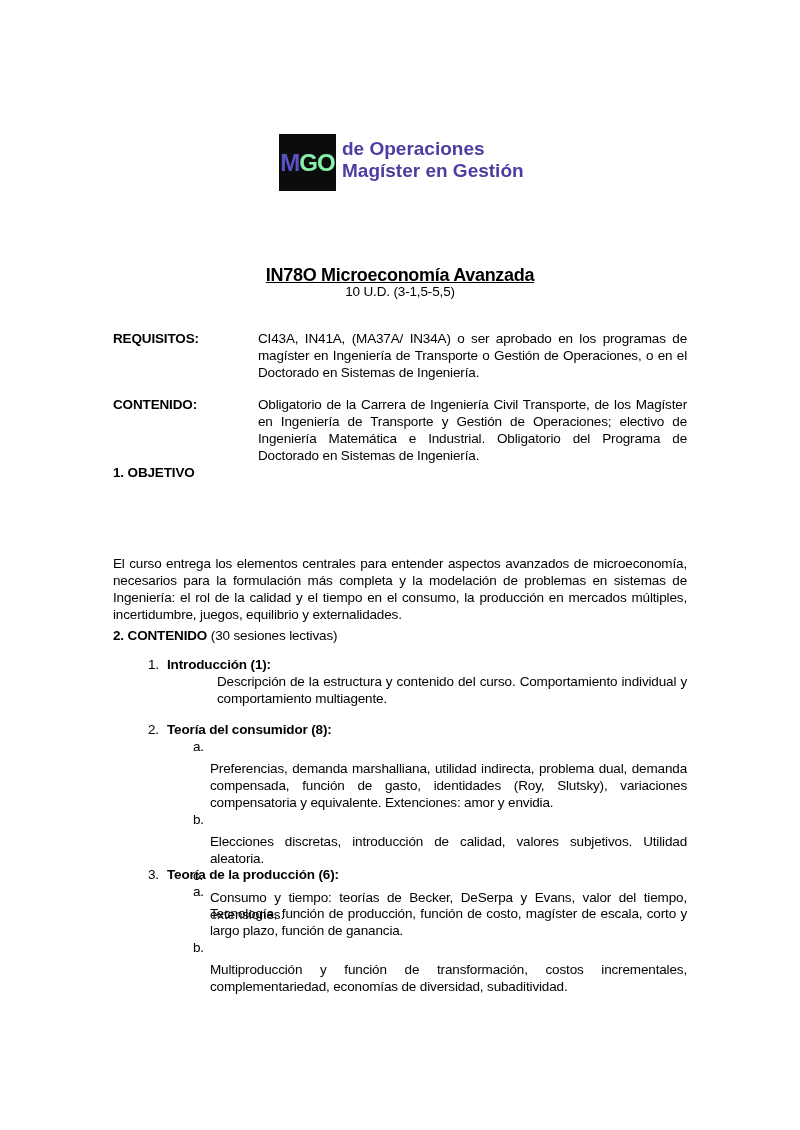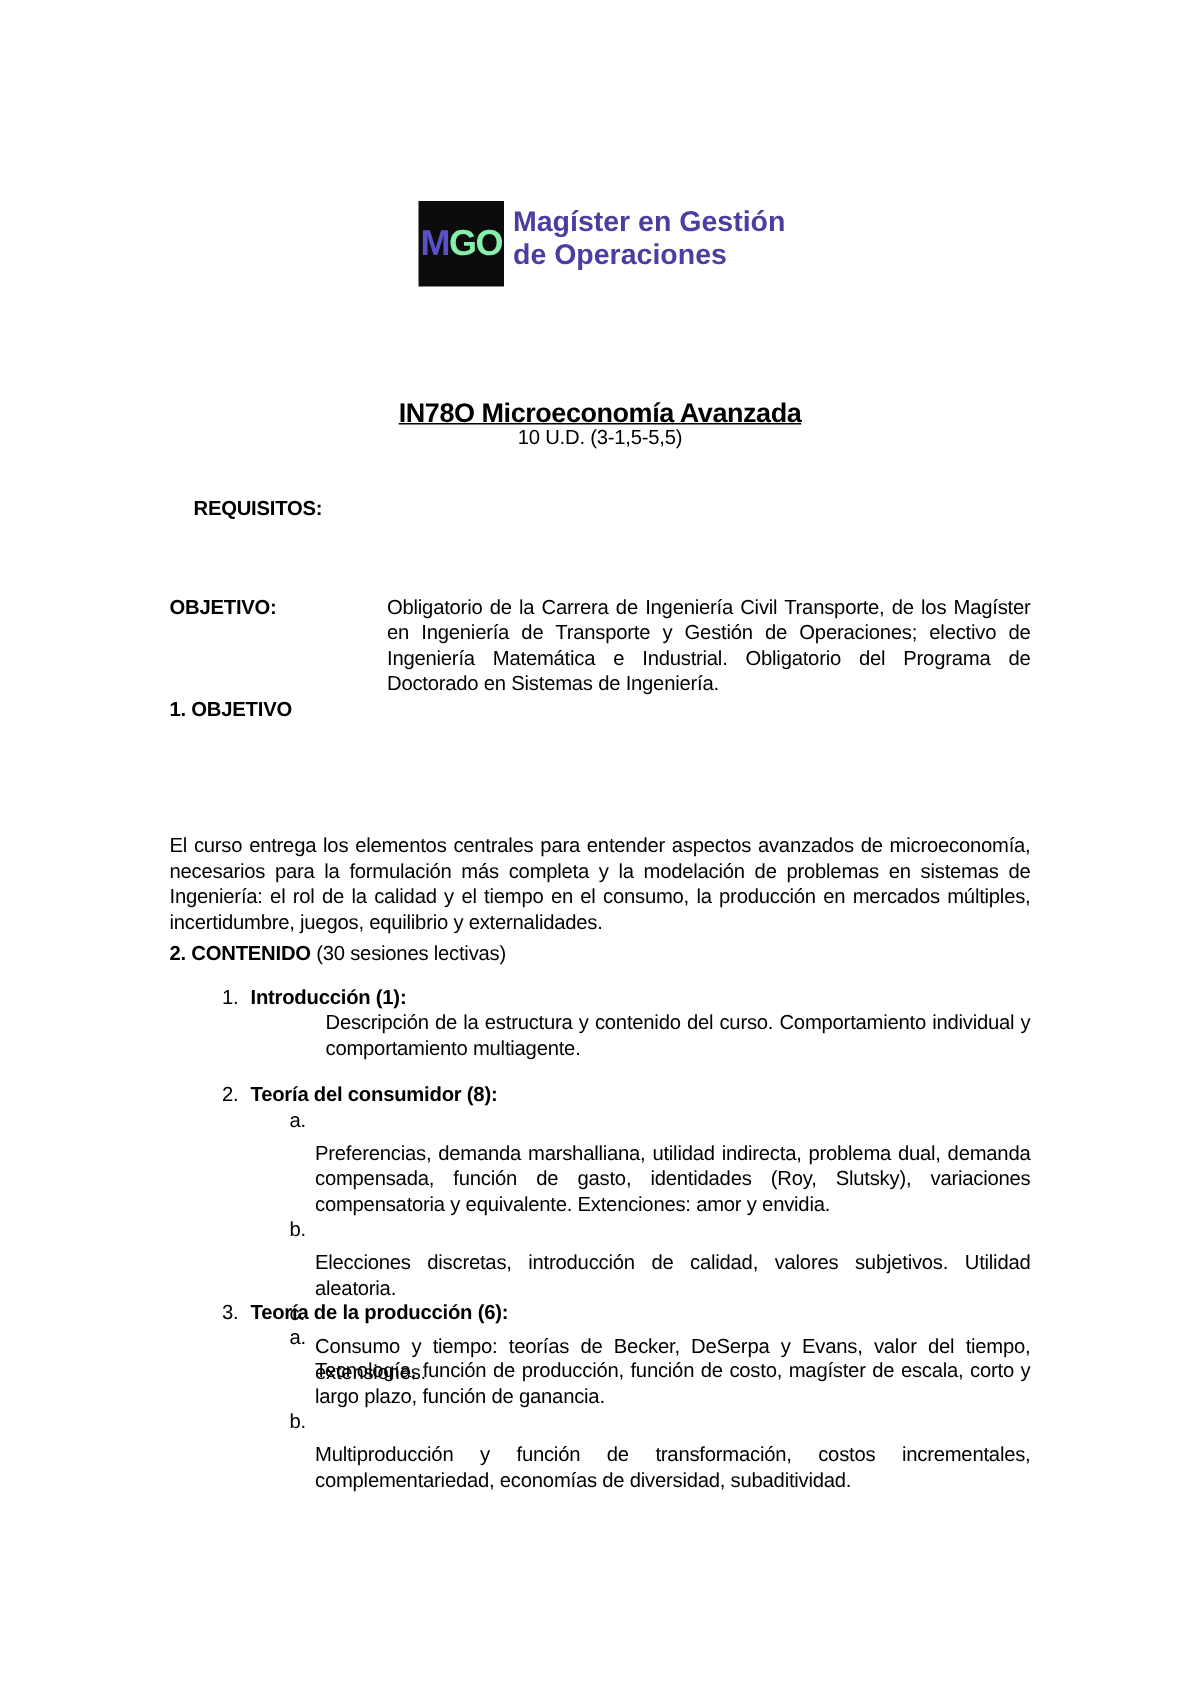--- a/index.html
+++ b/index.html
@@ -68,21 +68,21 @@
     width: 100%;
     text-align: center;
   }
   
   .info-row {
     position: absolute;
     left: 113px;
     width: 574px;
     display: flex;
   }
-  .info-row.req { top: 330px; margin-left: 16px; }
+  .info-row.req { top: 330px; }
   .info-row.car { top: 396px; }
   .info-label {
     width: 145px;
     flex-shrink: 0;
     font-weight: bold;
   }
   .info-text {
     flex: 1;
     text-align: justify;
   }
@@ -130,34 +130,35 @@
 <body>
 
 <div class="page">
 
   <div class="logo">
     <div class="logo-box">
       <span class="m">M</span>
         <span class="go">GO</span>
     </div>
     <div class="logo-text">
+      <div>de Operaciones</div>
       <div>Magíster en Gestión</div>
-      <div>de Operaciones</div>
     </div>
   </div>
 
   <div class="course-title">IN78O Microeconomía Avanzada</div>
   <div class="course-credits">10 U.D. (3-1,5-5,5)</div>
 
   <div class="info-row req">
     <div class="info-label">REQUISITOS:</div>
+    <div class="info-text">CI43A, IN41A, (MA37A/ IN34A) o ser aprobado en los programas de magíster en Ingeniería de Transporte o Gestión de Operaciones, o en el Doctorado en Sistemas de Ingeniería.</div>
   </div>
 
   <div class="info-row car">
-    <div class="info-label">OBJETIVO:</div>
+    <div class="info-label">CONTENIDO:</div>
     <div class="info-text">Obligatorio de la Carrera de Ingeniería Civil Transporte, de los Magíster en Ingeniería de Transporte y Gestión de Operaciones; electivo de Ingeniería Matemática e Industrial. Obligatorio del Programa de Doctorado en Sistemas de Ingeniería.</div>
   </div>
 
   <div class="sec-heading objetivo-h">1. OBJETIVO</div>
   <div class="objetivo-p">El curso entrega los elementos centrales para entender aspectos avanzados de microeconomía, necesarios para la formulación más completa y la modelación de problemas en sistemas de Ingeniería: el rol de la calidad y el tiempo en el consumo, la producción en mercados múltiples,  incertidumbre, juegos, equilibrio y externalidades.</div>
 
   <div class="sec-heading contenido-h"><span>2. CONTENIDO</span><span class="normal"> (30 sesiones lectivas)</span></div>
 
   <div class="item item-1">
     <div class="item-head">

